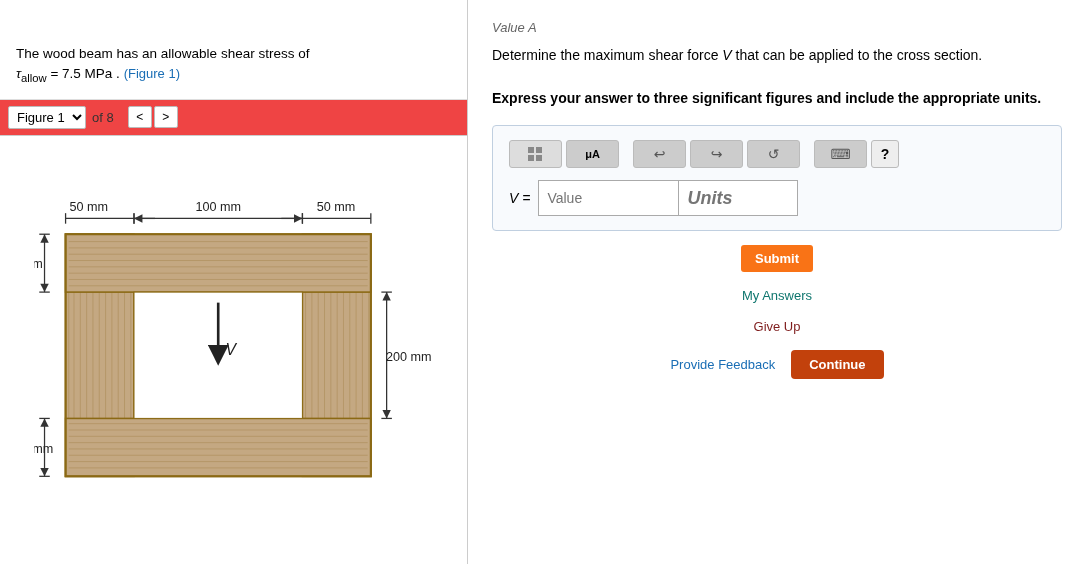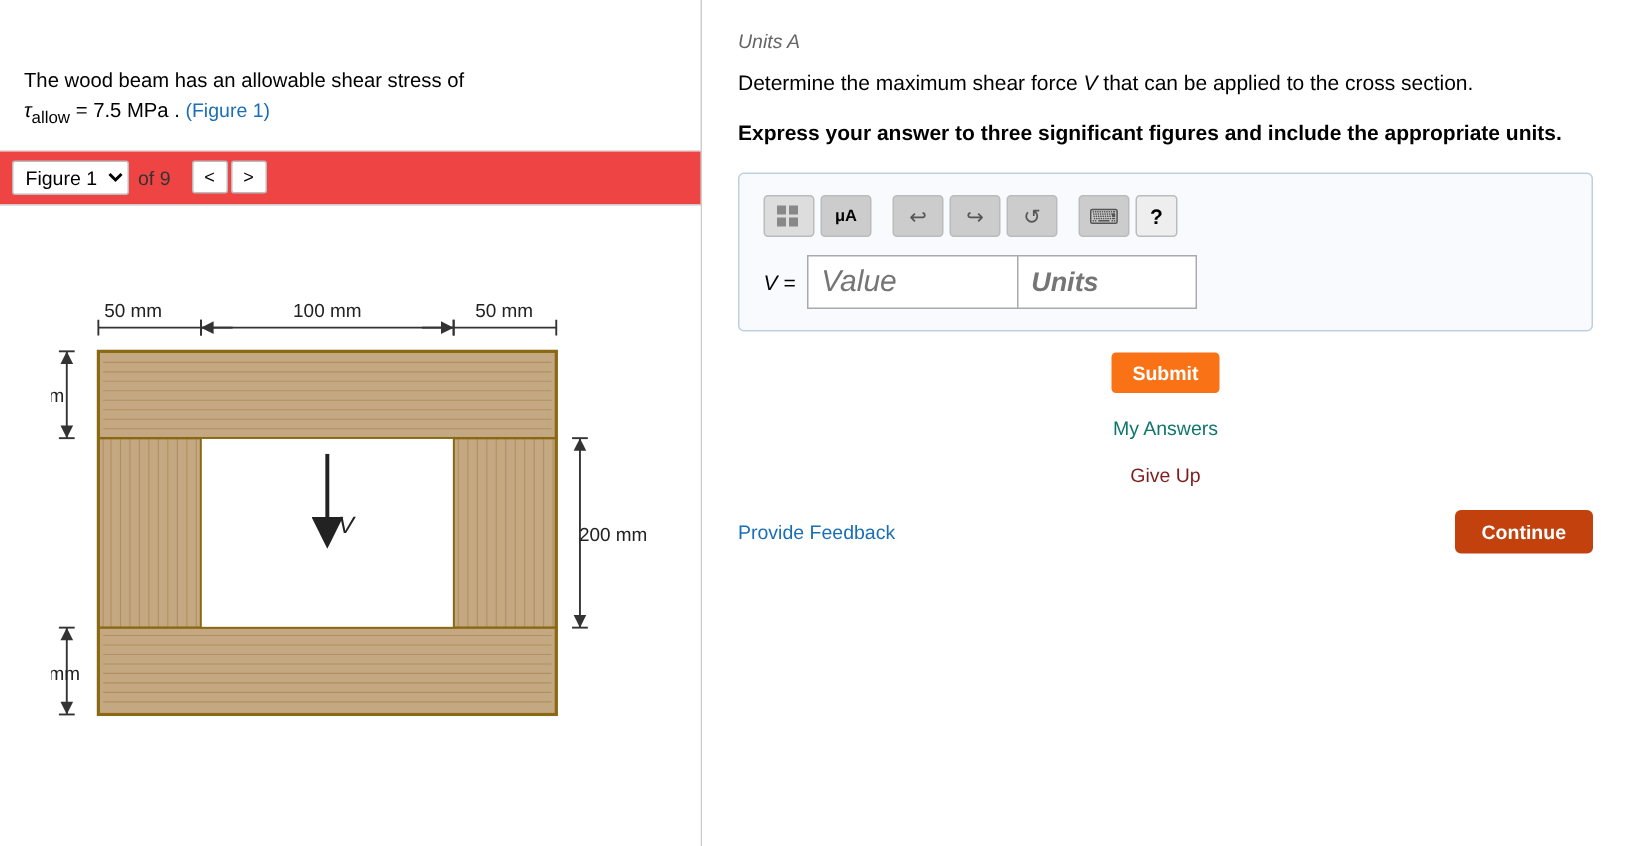--- a/index.html
+++ b/index.html
@@ -105,39 +105,40 @@
       font-size: 14px;
       margin-bottom: 12px;
       line-height: 1.5;
     }
 
     .question-bold {
       font-weight: bold;
       font-size: 14px;
       margin-bottom: 16px;
       line-height: 1.5;
+      margin-top: 10px;
     }
 
     .answer-box {
       border: 1px solid #c0cfe0;
       border-radius: 4px;
       padding: 14px 16px;
       margin-bottom: 14px;
       background: #f8fafd;
     }
 
     .toolbar {
       display: flex;
       align-items: center;
       gap: 4px;
       margin-bottom: 12px;
     }
 
     .toolbar-btn {
-      width: 34px;
+      width: 53px;
       height: 28px;
       border: 1px solid #bbb;
       background: #ddd;
       border-radius: 3px;
       cursor: pointer;
       display: flex;
       align-items: center;
       justify-content: center;
       font-size: 12px;
     }
@@ -182,22 +183,21 @@
       font-size: 14px;
       margin-right: 8px;
       font-style: italic;
     }
 
     .value-input {
       width: 140px;
       height: 36px;
       border: 1px solid #aaa;
       padding: 4px 8px;
-      font-size: 20px;
-      font-style: italic;
+      font-size: 14px;
       color: #404040;
       border-right: none;
       outline: none;
       background: #fff;
     }
 
     .units-input {
       width: 120px;
       height: 36px;
       border: 1px solid #aaa;
@@ -238,21 +238,21 @@
     .give-up-link {
       font-size: 13px;
       color: #7f1d1d;
       text-decoration: none;
       cursor: pointer;
     }
 
     .bottom-row {
       display: flex;
       align-items: center;
-      justify-content: space-between;
+      justify-content: center;
       gap: 16px;
       margin-top: 4px;
     }
 
     .provide-feedback-link {
       font-size: 13px;
       color: #1a6eb5;
       text-decoration: none;
       cursor: pointer;
     }
@@ -278,21 +278,21 @@
 
 <div class="left-panel">
   <div class="problem-text">
     <span>The wood beam has an allowable shear stress of</span><br>
     <span><span style="font-style:italic;">τ</span><sub>allow</sub> = 7.5 MPa .</span>
     <a href="#" style="color:#1a6eb5; text-decoration:none; font-size:13px;">(Figure 1)</a>
   </div>
 
   <div class="figure-nav">
     <select class="figure-select"><option>Figure 1</option></select>
-    <span class="figure-of">of 9</span>
+    <span class="figure-of">of 8</span>
     <div class="nav-btns-group">
       <button class="nav-btn">&lt;</button>
       <button class="nav-btn">&gt;</button>
     </div>
   </div>
 
   <div class="figure-area">
 
     <svg class="beam-svg" viewBox="0 0 380 320">
 
@@ -398,21 +398,21 @@
       <line x1="5" y1="225" x2="15" y2="225" stroke="#333" stroke-width="1.2"></line>
       <line x1="5" y1="280" x2="15" y2="280" stroke="#333" stroke-width="1.2"></line>
       <polygon points="10,225 6,233 14,233" fill="#333"></polygon>
       <polygon points="10,280 6,272 14,272" fill="#333"></polygon>
       <text x="0" y="258" font-size="12" fill="#222" text-anchor="middle">50 mm</text>
     </svg>
   </div>
 </div>
 
 <div class="right-panel">
-  <div class="part-label">Units A</div>
+  <div class="part-label">Value A</div>
   <div class="question-title">
     Determine the maximum shear force <em>V</em> that can be applied to the cross section.
   </div>
   <div class="question-bold">Express your answer to three significant figures and include the appropriate units.</div>
 
   <div class="answer-box">
     <div class="toolbar">
       <button class="toolbar-btn" title="Matrix">
         <svg width="18" height="16" viewBox="0 0 18 16">
           <rect x="1" y="1" width="6" height="6" fill="#888"></rect>

